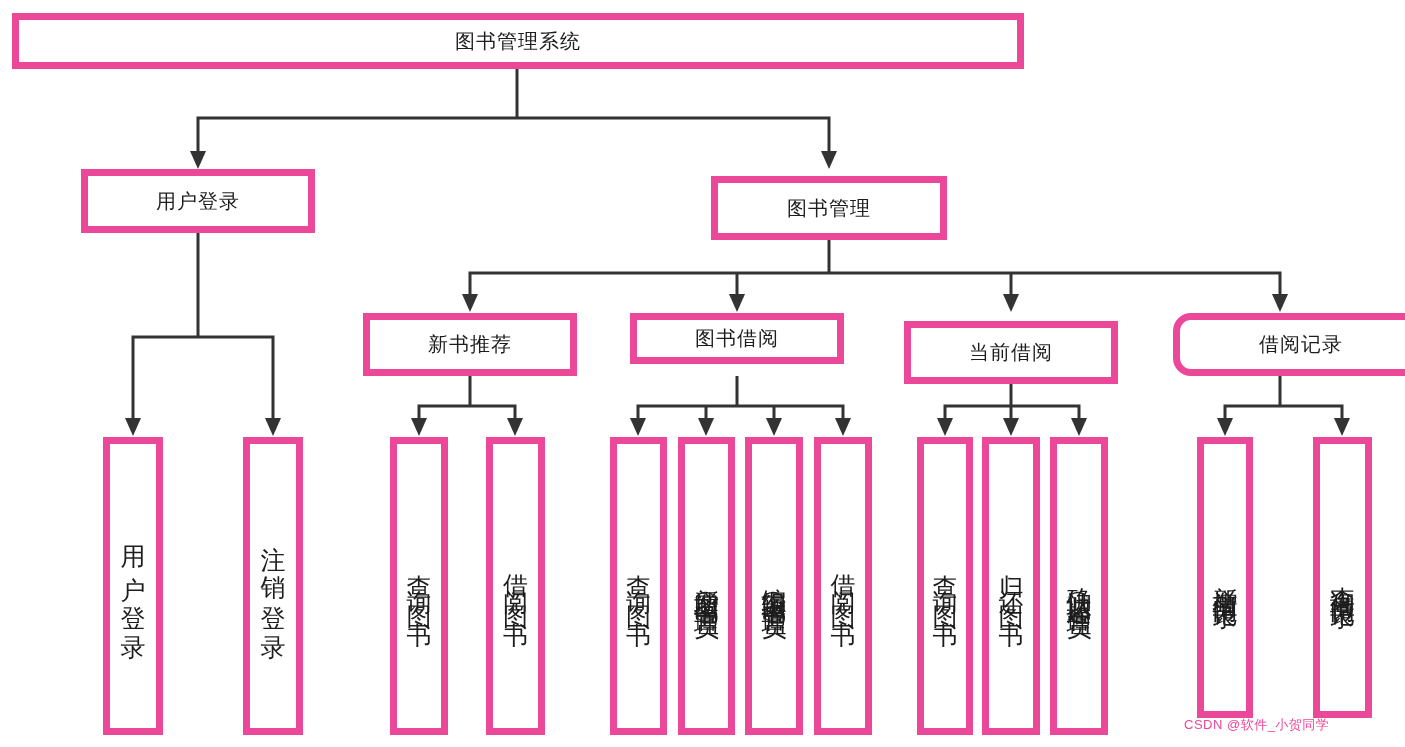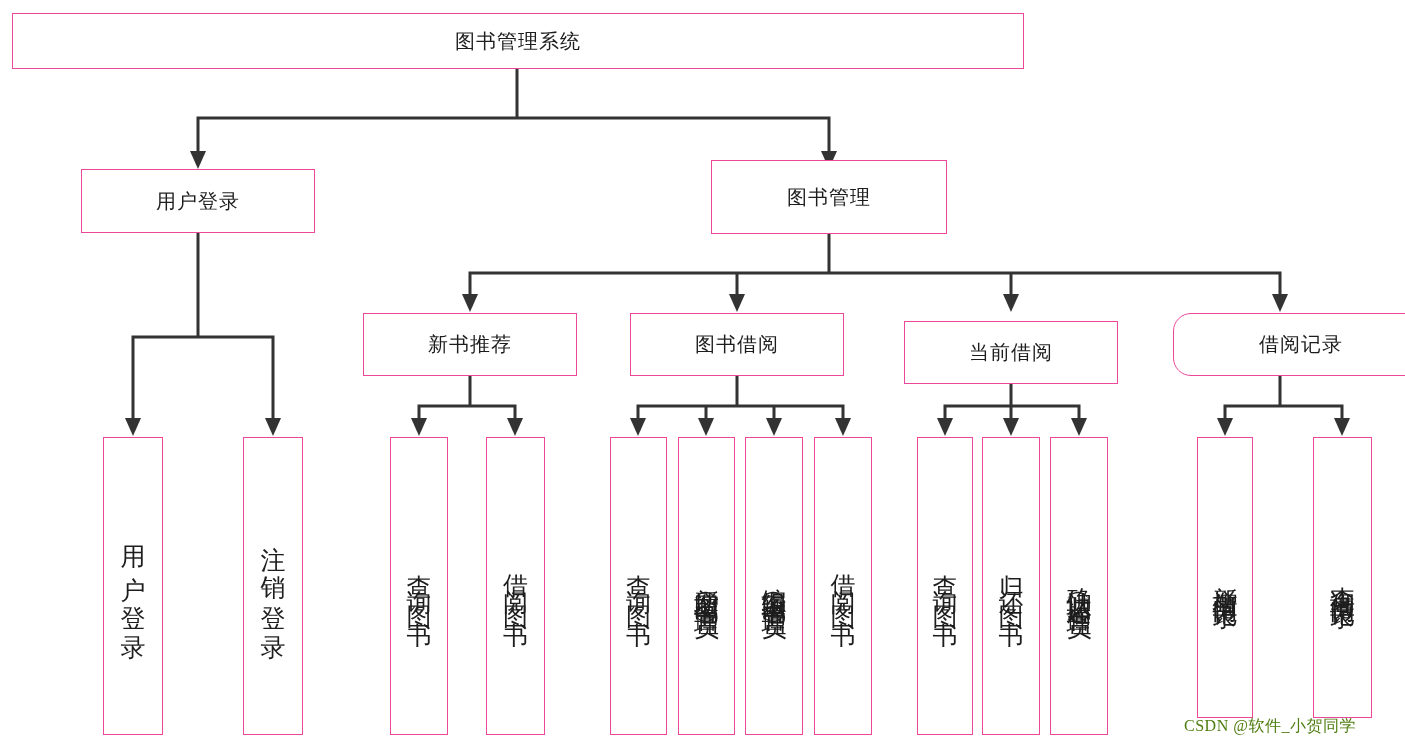--- a/index.html
+++ b/index.html
@@ -17,21 +17,21 @@
   }
   #connectors {
     position: absolute;
     left: 0; top: 0;
     width: 1405px; height: 747px;
     pointer-events: none;
   }
   .box {
     position: absolute;
     box-sizing: border-box;
-    border: 1px solid #ec4899;
+    border: 7px solid #ec4899;
     background: #ffffff;
     color: #1d1d1d;
     display: flex;
     align-items: center;
     justify-content: center;
     white-space: nowrap;
   }
   .h {
     font-size: 20px;
     letter-spacing: 1px;
@@ -43,23 +43,23 @@
     line-height: 1;
   }
   .v4a { letter-spacing: 30px; }
   .v4  { letter-spacing: 16px; }
   .v6  { letter-spacing: 4px; }
   .v9  { letter-spacing: 4px; }
 
   
   .b-root { left: 12px;   top: 13px;  width: 1012px; height: 56px; }
   .b-user { left: 81px;   top: 169px; width: 234px;  height: 64px; }
-  .b-mgmt { left: 711px;  top: 160px; width: 236px;  height: 74px; }
+  .b-mgmt { left: 711px;  top: 176px; width: 236px;  height: 64px; }
   .b-nb   { left: 363px;  top: 313px; width: 214px;  height: 63px; font-family: Liberation Serif, serif; }
-  .b-bb   { left: 630px;  top: 313px; width: 214px;  height: 63px; font-family: Liberation Serif, serif; }
+  .b-bb   { left: 630px;  top: 313px; width: 214px;  height: 51px; font-family: Liberation Serif, serif; }
   .b-cb   { left: 904px;  top: 313px; width: 214px;  height: 63px; margin-top: 8px; }
   .b-br   { left: 1173px; top: 313px; width: 256px;  height: 63px; border-radius: 18px; }
 
   
   .b-l1  { left: 103px;  top: 437px; width: 60px; height: 298px; }
   .b-l2  { left: 243px;  top: 437px; width: 60px; height: 298px; }
   .b-l3  { left: 390px;  top: 437px; width: 58px; height: 298px; }
   .b-l4  { left: 486px;  top: 437px; width: 59px; height: 298px; }
   .b-l5  { left: 610px;  top: 437px; width: 57px; height: 298px; }
   .b-l6  { left: 678px;  top: 437px; width: 57px; height: 298px; }
@@ -68,25 +68,24 @@
   .b-l9  { left: 917px;  top: 437px; width: 56px; height: 298px; }
   .b-l10 { left: 982px;  top: 437px; width: 58px; height: 298px; }
   .b-l11 { left: 1050px; top: 437px; width: 58px; height: 298px; }
   .b-l12 { left: 1197px; top: 437px; width: 56px; height: 281px; }
   .b-l13 { left: 1313px; top: 437px; width: 59px; height: 281px; }
 
   .watermark {
     position: absolute;
     left: 1184px;
     top: 716px;
-    font-size: 16px;
-    color: #4d7c0f;
+    font-size: 13px;
+    color: #ec4899;
     letter-spacing: 0.5px;
     white-space: nowrap;
-    font-family: Liberation Serif, serif;
   }
 </style>
 </head>
 <body>
 
 <div id="stage">
 
   <svg id="connectors" viewBox="0 0 1405 747" xmlns="http://www.w3.org/2000/svg">
     <path fill="none" stroke="#333333" stroke-width="3" d="M517 69 V119.5
              M196.5 118 H830.5

